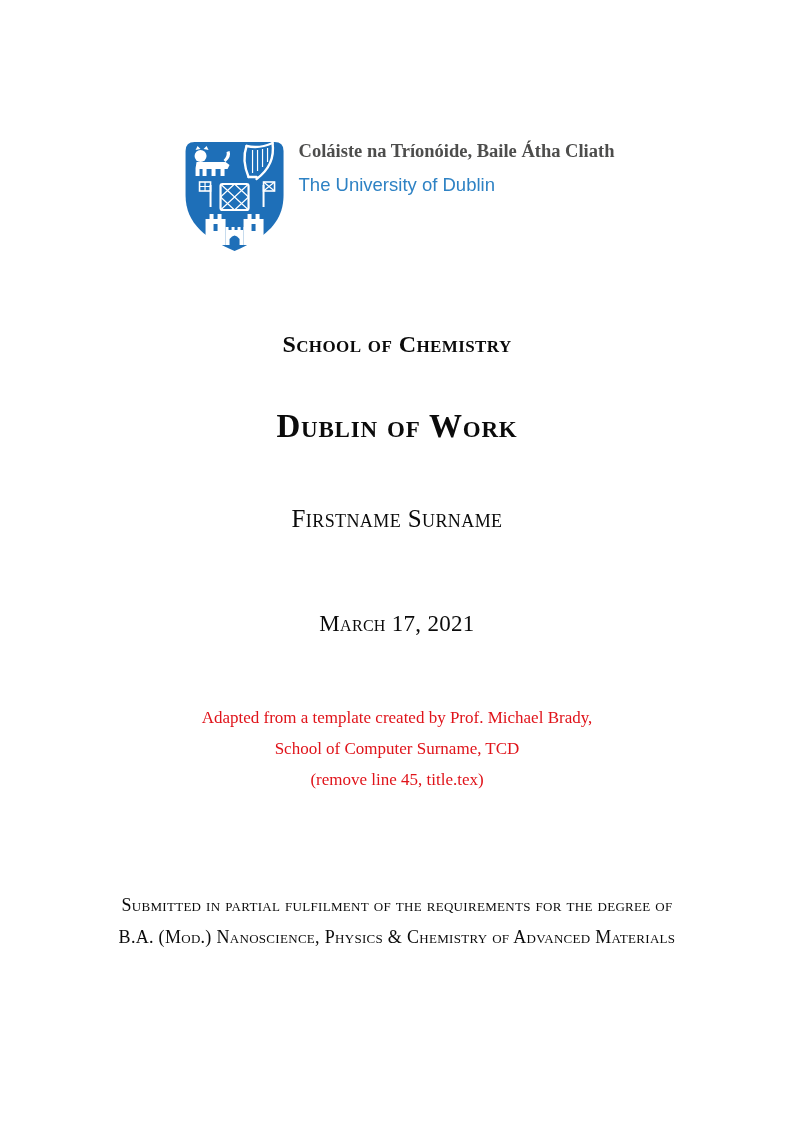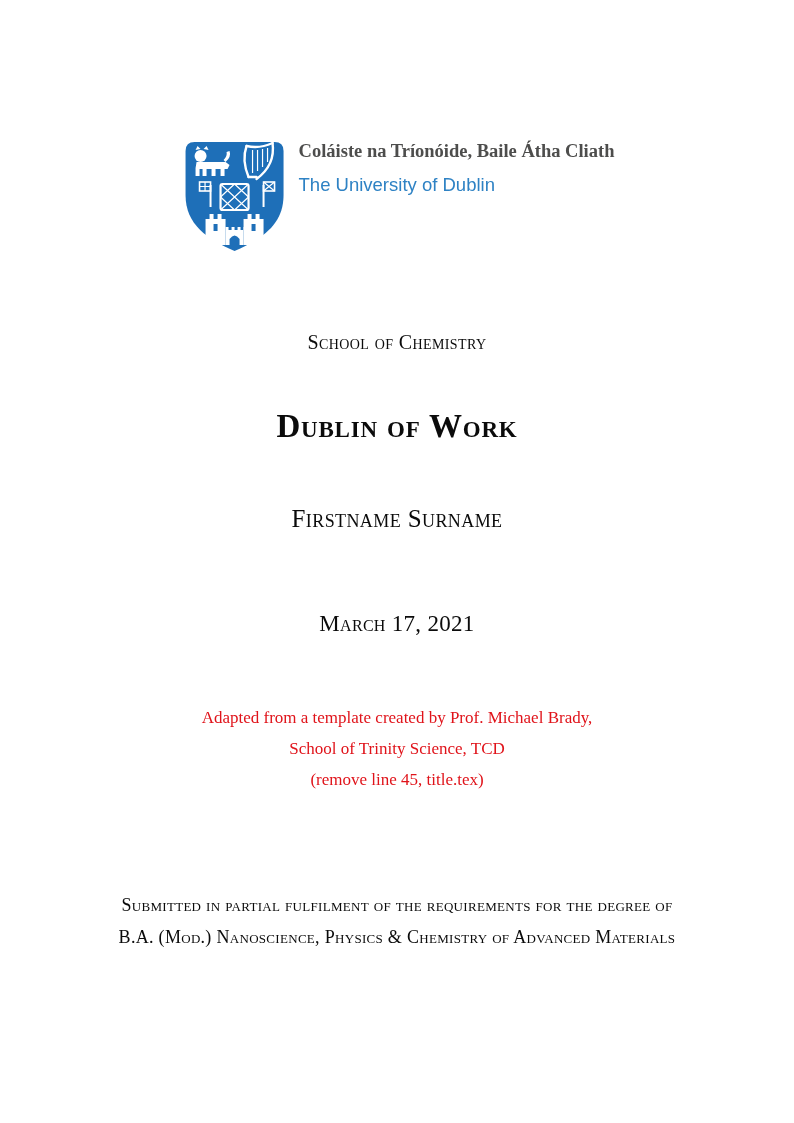--- a/index.html
+++ b/index.html
@@ -66,22 +66,23 @@
   .centerblock {
     position: absolute;
     left: 0;
     width: 100%;
     text-align: center;
   }
   .sc { font-variant: small-caps; }
 
   .block-school {
     top: 331px;
-    font-size: 20px;
+    font-size: 24px;
     letter-spacing: 0.4px;
+    font-weight: bold;
   }
   .block-title {
     top: 408px;
     font-size: 33px;
     font-weight: 700;
     letter-spacing: 0.8px;
   }
   .block-author {
     top: 505px;
     font-size: 25px;
@@ -162,21 +163,21 @@
   <div class="centerblock block-school sc">School of Chemistry</div>
 
   <div class="centerblock block-title sc">Dublin of Work</div>
 
   <div class="centerblock block-author sc">Firstname Surname</div>
 
   <div class="centerblock block-date sc">March 17, 2021</div>
 
   <div class="centerblock block-notice">
     <div>Adapted from a template created by Prof. Michael Brady,</div>
-    <div>School of Trinity Science, TCD</div>
+    <div>School of Computer Surname, TCD</div>
     <div>(remove line 45, title.tex)</div>
   </div>
 
   <div class="centerblock block-submission sc">
     <div>Submitted in partial fulfilment of the requirements for the degree of</div>
     <div>B.A. (Mod.) Nanoscience, Physics &amp; Chemistry of Advanced Materials</div>
   </div>
 
 </div>
 

